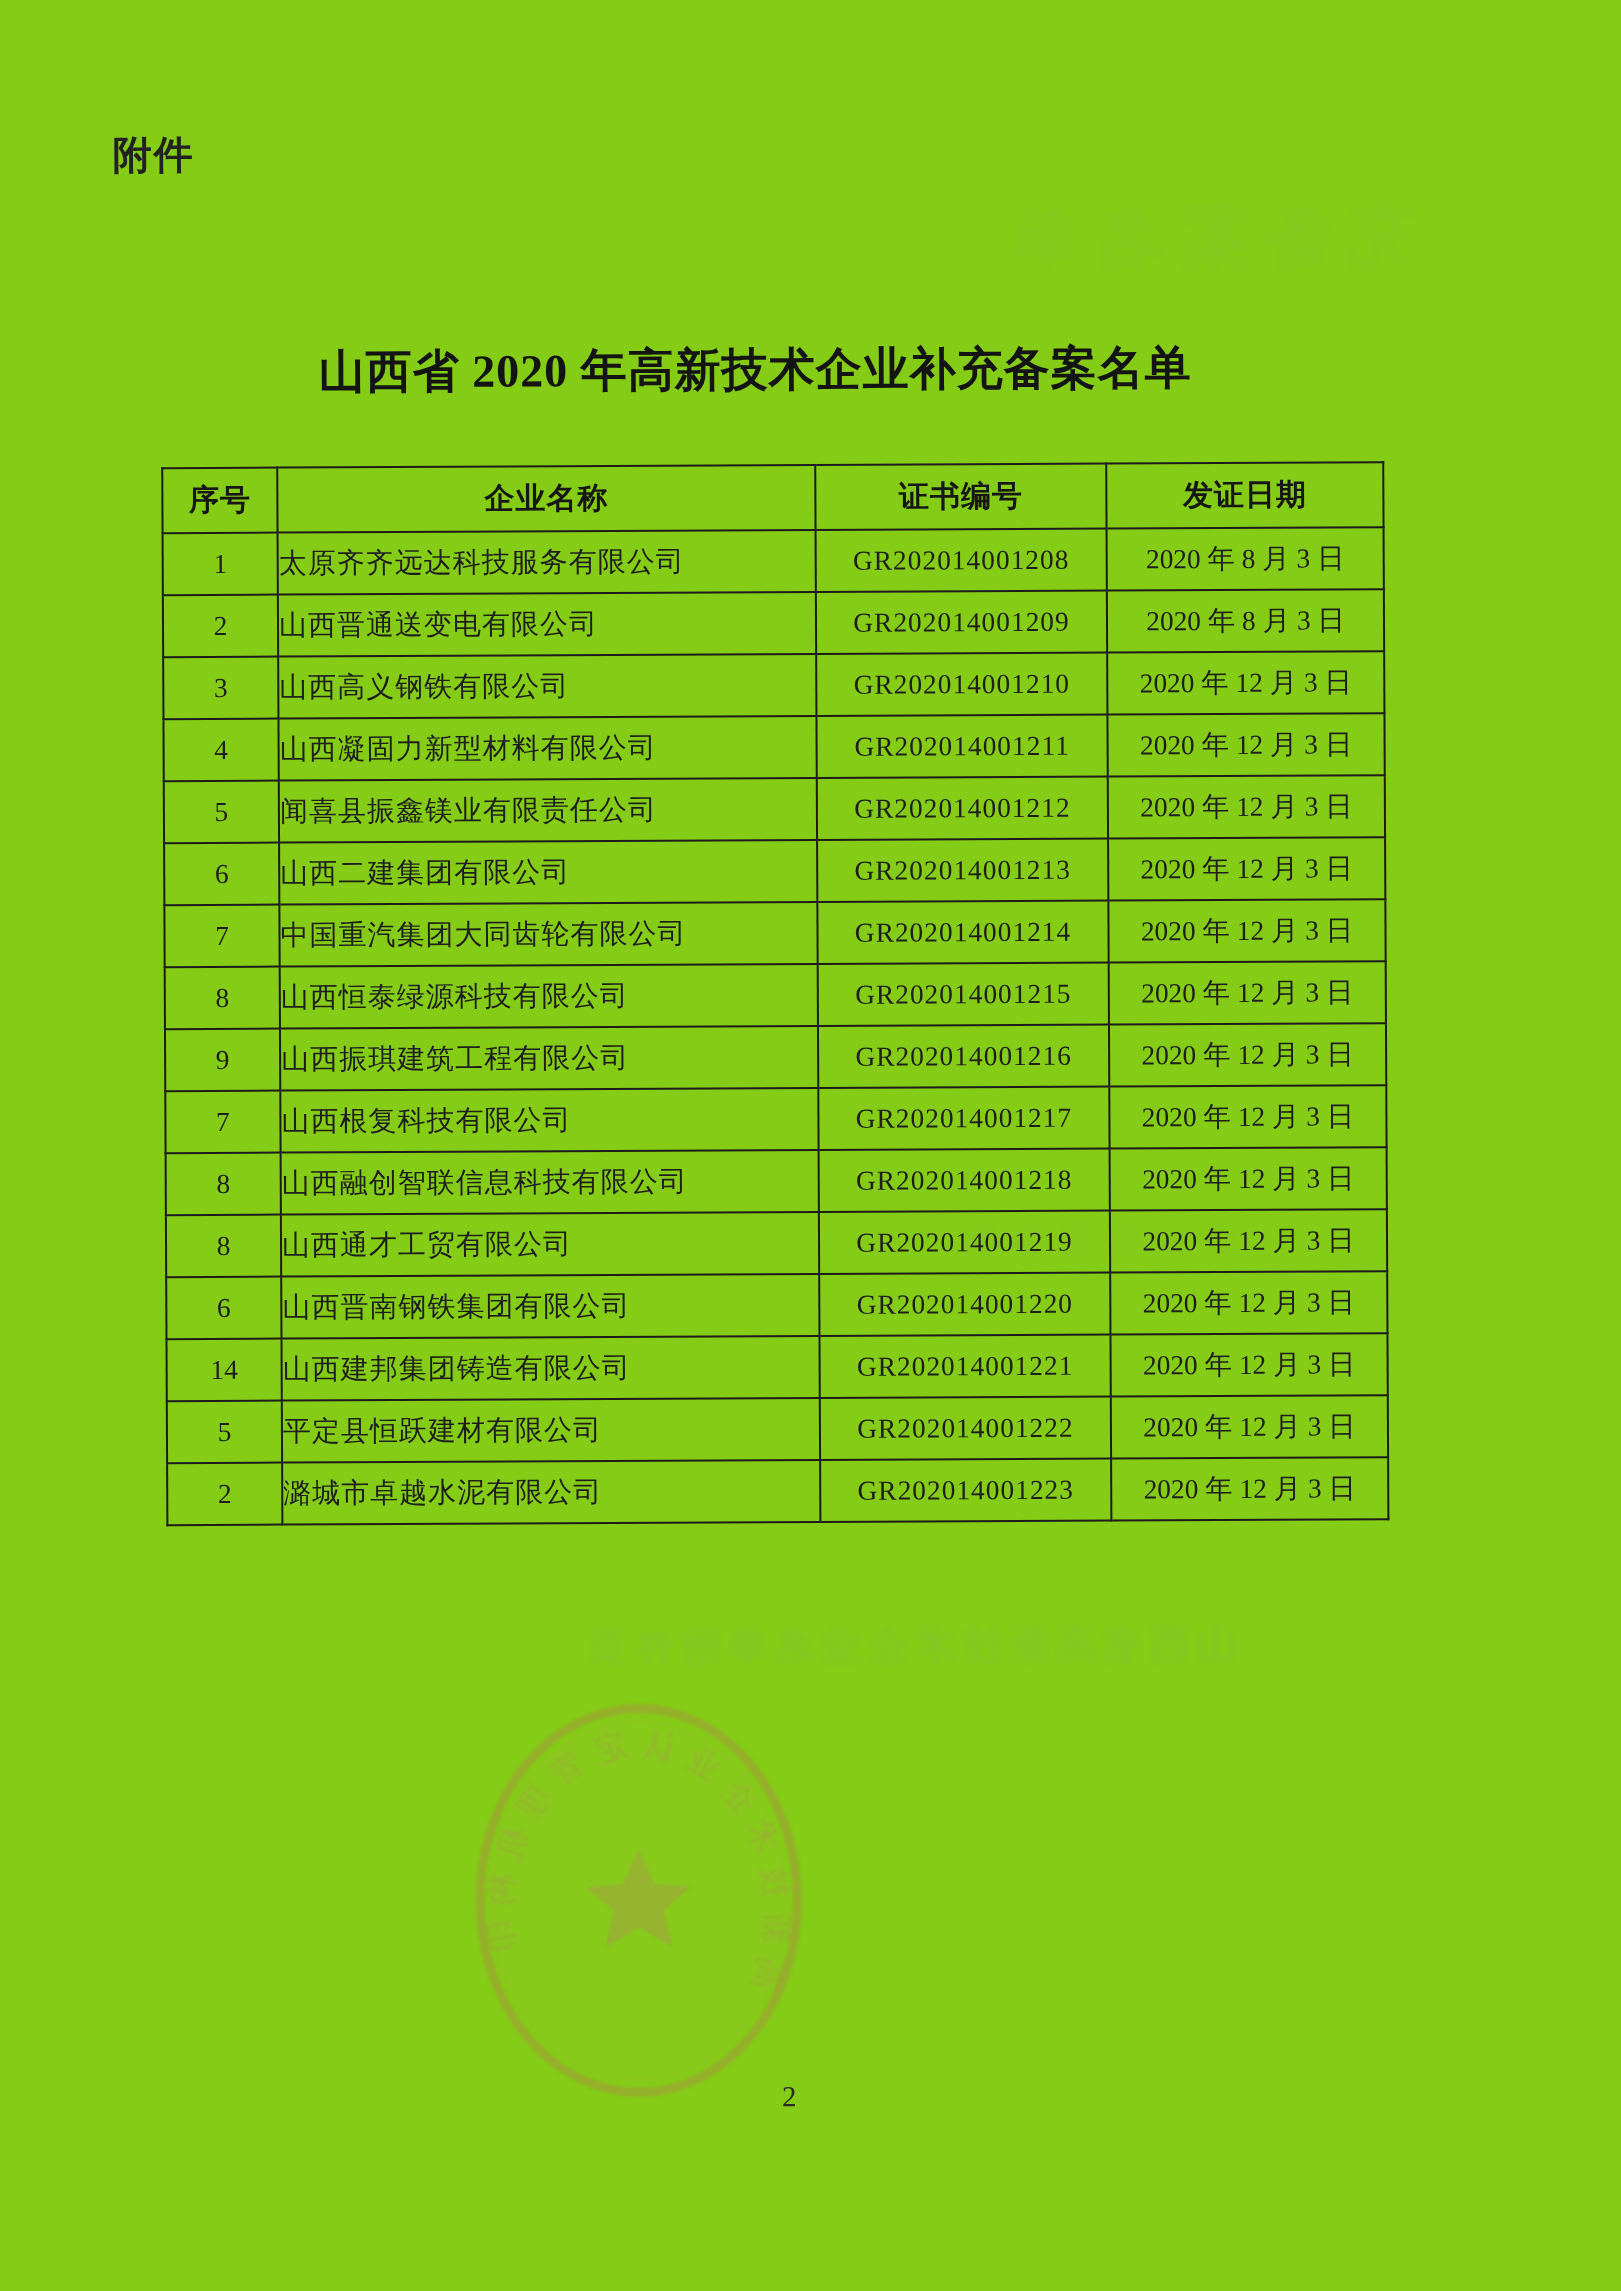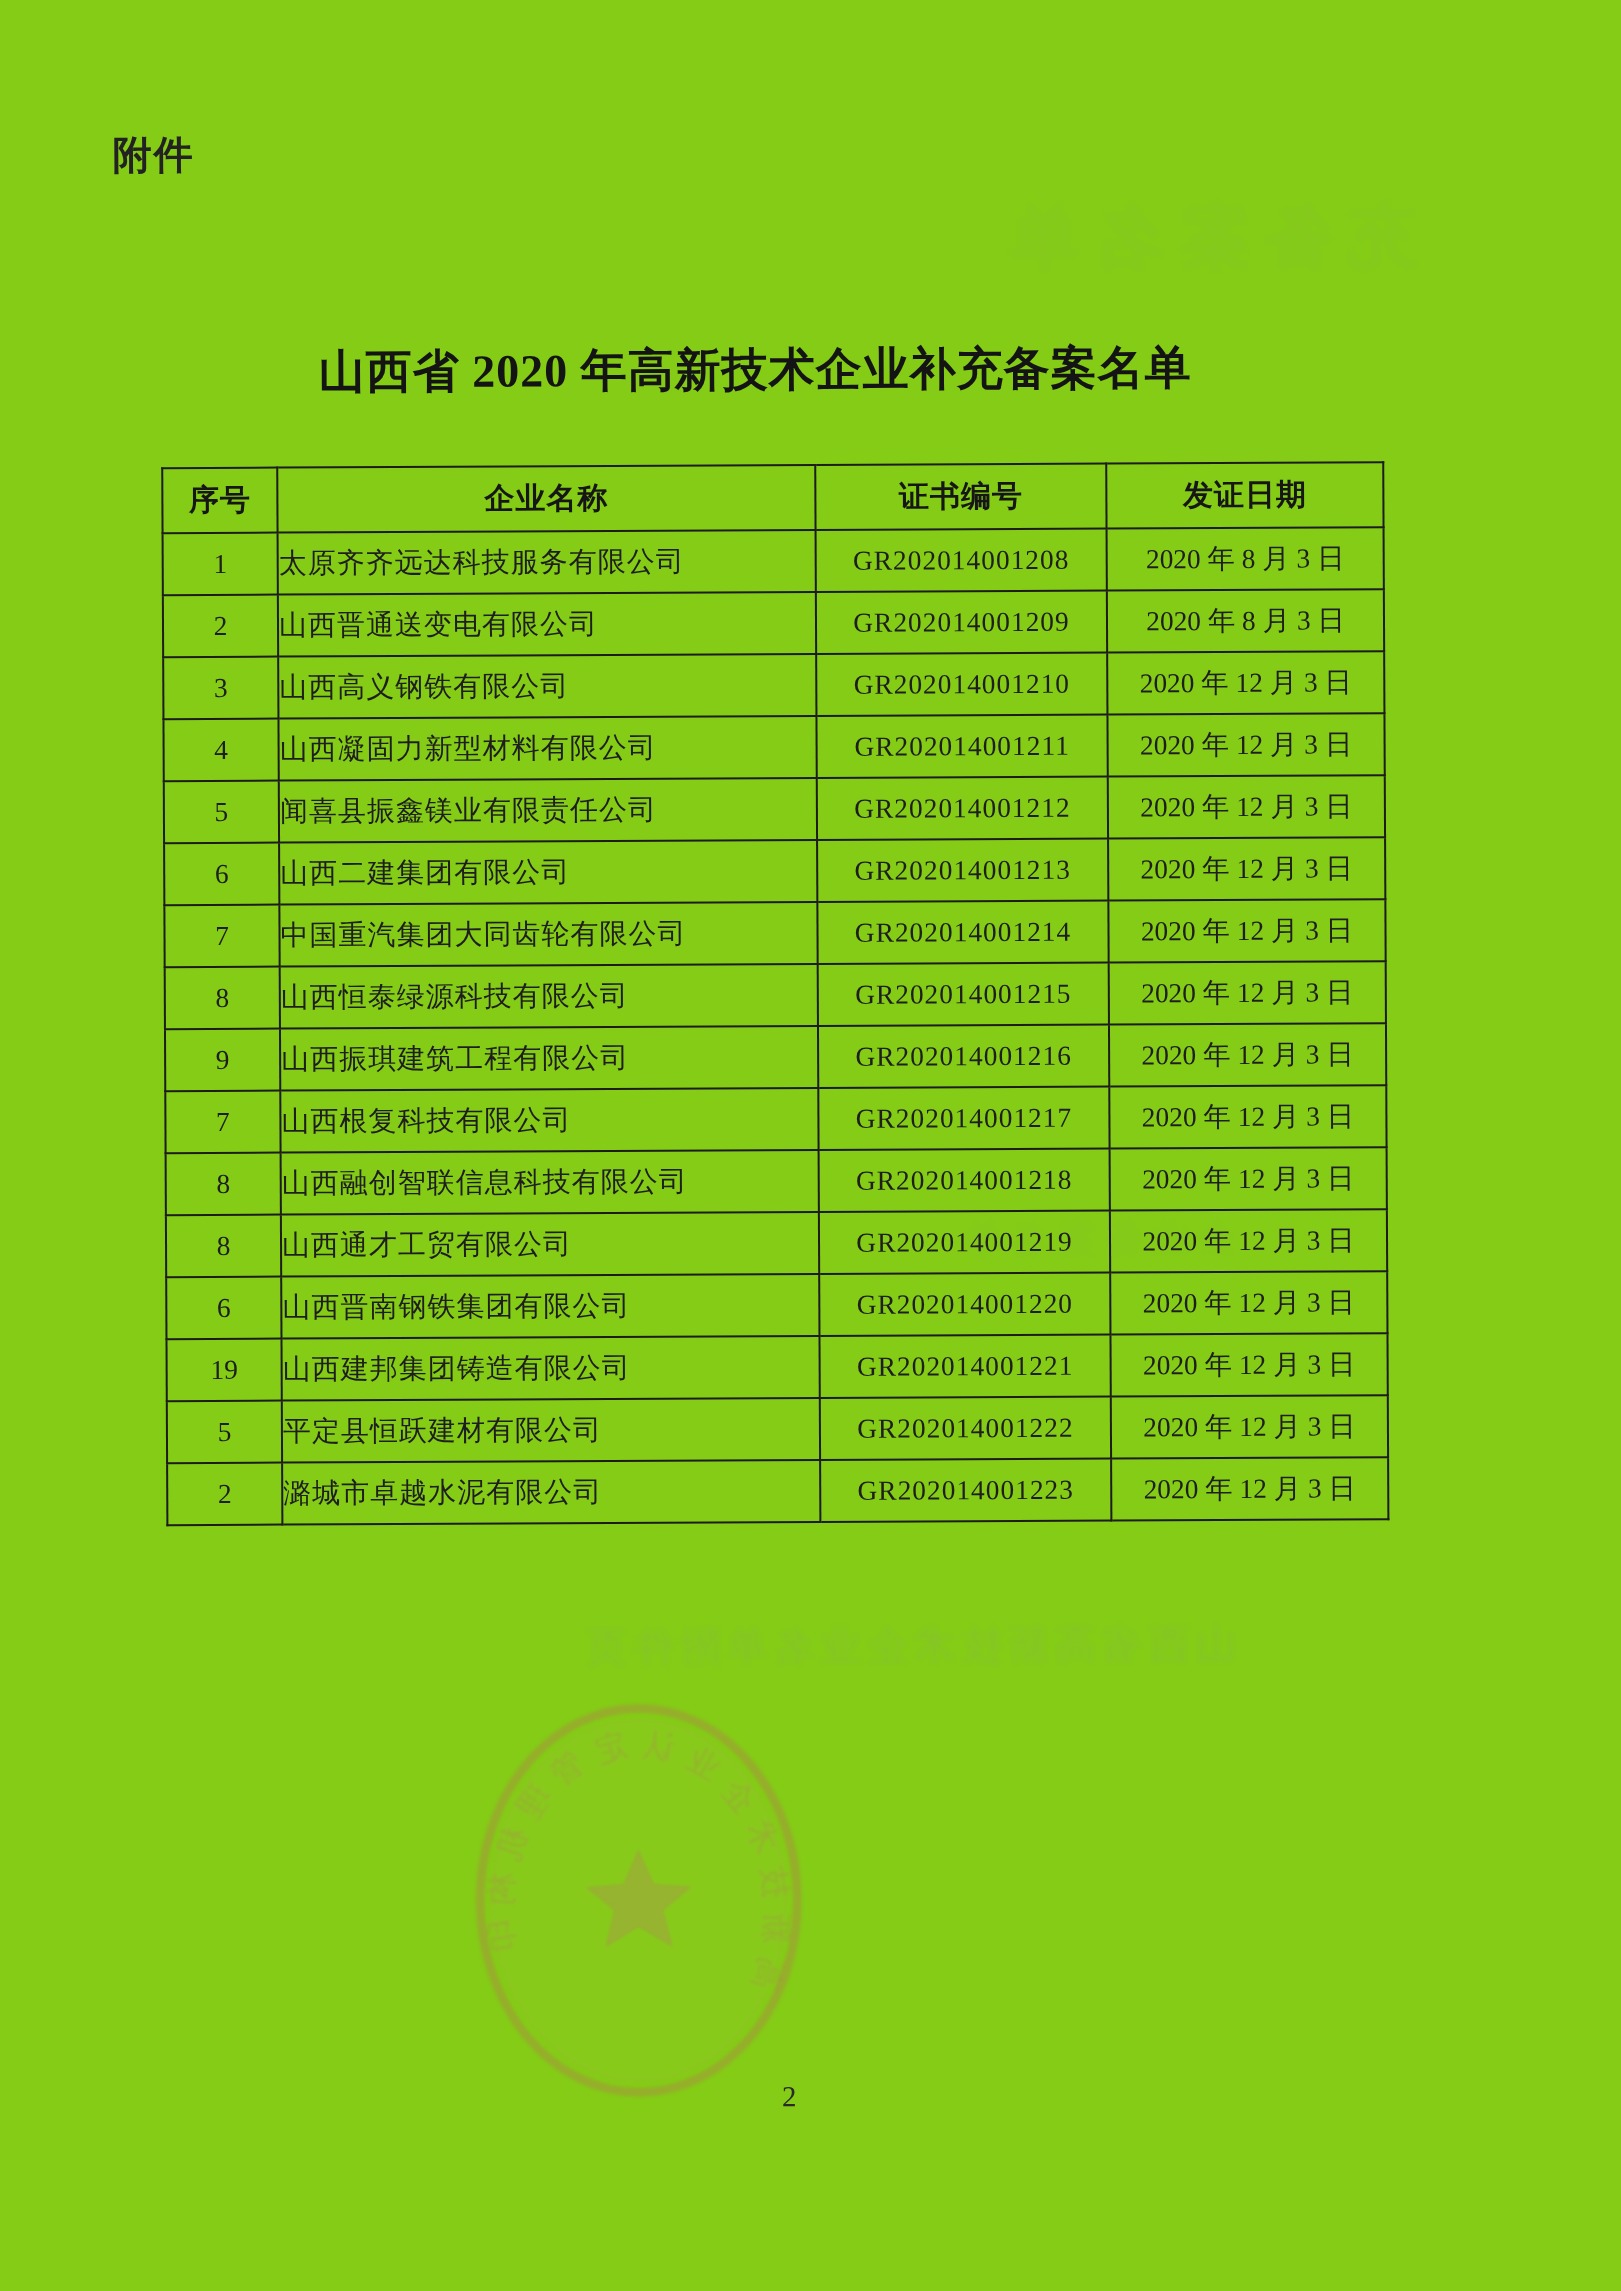--- a/index.html
+++ b/index.html
@@ -197,21 +197,21 @@
   </tr>
 
   <tr>
     <td class="cell-serial">6</td>
     <td class="cell-name">山西晋南钢铁集团有限公司</td>
     <td class="cell-cert">GR202014001220</td>
     <td class="cell-date">2020 年 12 月 3 日</td>
   </tr>
 
   <tr>
-    <td class="cell-serial">19</td>
+    <td class="cell-serial">14</td>
     <td class="cell-name">山西建邦集团铸造有限公司</td>
     <td class="cell-cert">GR202014001221</td>
     <td class="cell-date">2020 年 12 月 3 日</td>
   </tr>
 
   <tr>
     <td class="cell-serial">5</td>
     <td class="cell-name">平定县恒跃建材有限公司</td>
     <td class="cell-cert">GR202014001222</td>
     <td class="cell-date">2020 年 12 月 3 日</td>

